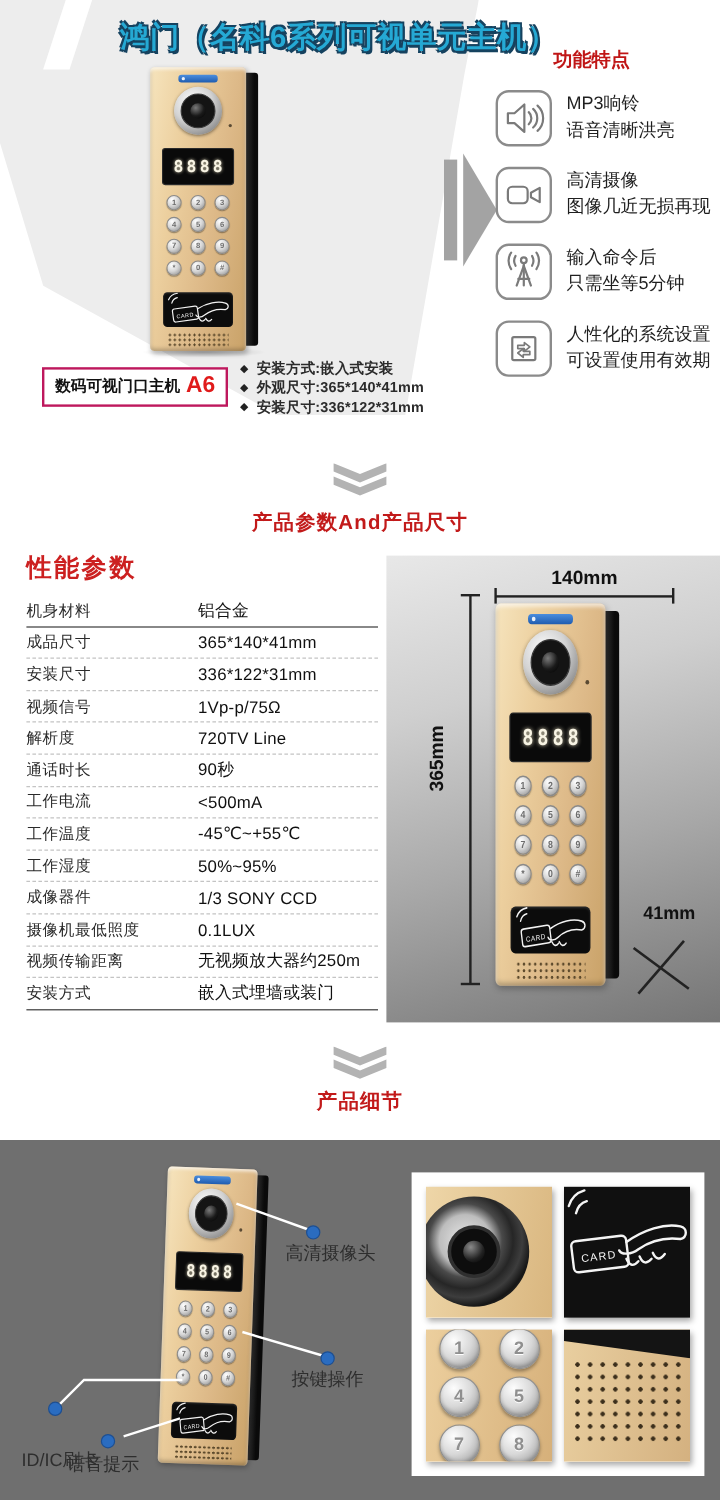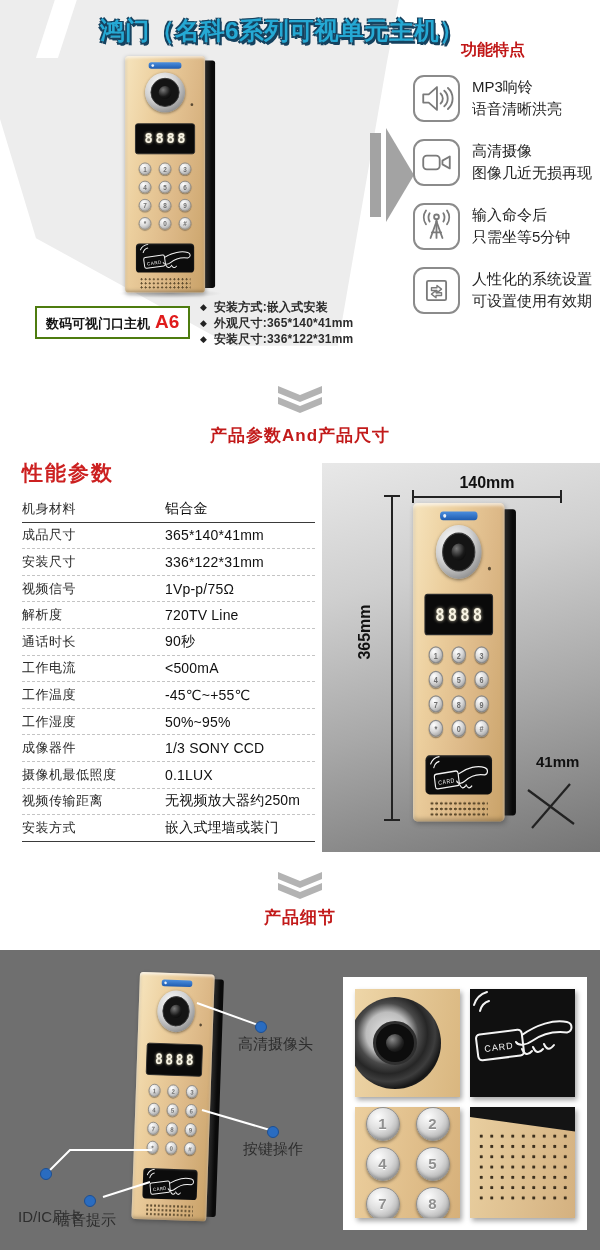--- a/index.html
+++ b/index.html
@@ -47,22 +47,22 @@
     background-image:radial-gradient(circle,#5d4a2c 1px,transparent 1.2px);background-size:4.5px 4.5px;}
 
   .device-shadow{position:absolute;left:118px;top:289px;width:104px;height:9px;border-radius:50%;
     background:radial-gradient(ellipse,rgba(0,0,0,.22),rgba(0,0,0,0) 70%);}
 
   .mount-main{position:absolute;left:125px;top:56px;transform:scale(.91);transform-origin:top left;}
   .mount-dim{position:absolute;left:91px;top:40px;transform:scale(1.04,1.225);transform-origin:top left;}
   .mount-tilt{position:absolute;left:140px;top:22px;transform:rotate(2deg) scale(.85,.95);transform-origin:top left;}
 
   
-  .label-box{position:absolute;left:35px;top:306px;border:2px solid #4d7c0f;background:#fff;padding:3px 9px 4px 9px;
-    display:flex;align-items:flex-end;white-space:nowrap;}
+  .label-box{position:absolute;left:35px;top:306px;border:2px solid #be185d;background:#fff;padding:3px 9px 4px 9px;
+    display:flex;align-items:center;white-space:nowrap;}
   .label-box .lb-name{font-size:13px;font-weight:bold;color:#111;}
   .label-box .lb-model{font-size:19px;font-weight:bold;color:#e01b1b;margin-left:5px;}
   .top-specs{position:absolute;left:200px;top:299px;}
   .spec-line{display:flex;align-items:center;height:16px;margin-bottom:0;}
   .spec-bullet{font-size:9px;color:#222;margin-right:7px;}
   .spec-text{font-size:12px;font-weight:bold;color:#2b2b2b;letter-spacing:.2px;}
 
   
   .big-arrow-bar{position:absolute;left:370px;top:133px;width:11px;height:84px;background:#a3a3a3;}
   .big-arrow-tri{position:absolute;left:386px;top:128px;width:0;height:0;

